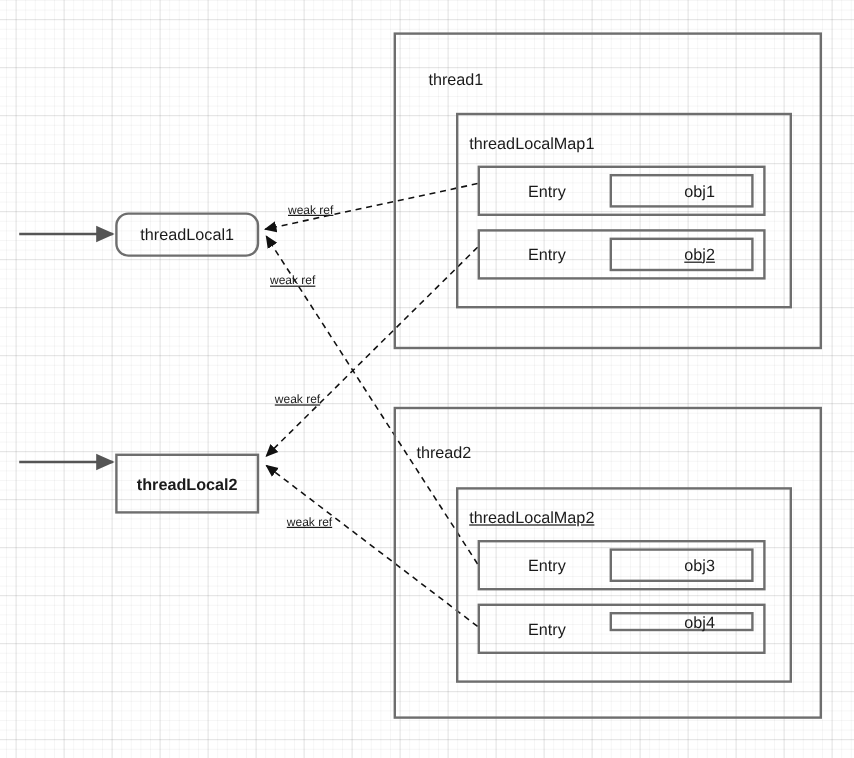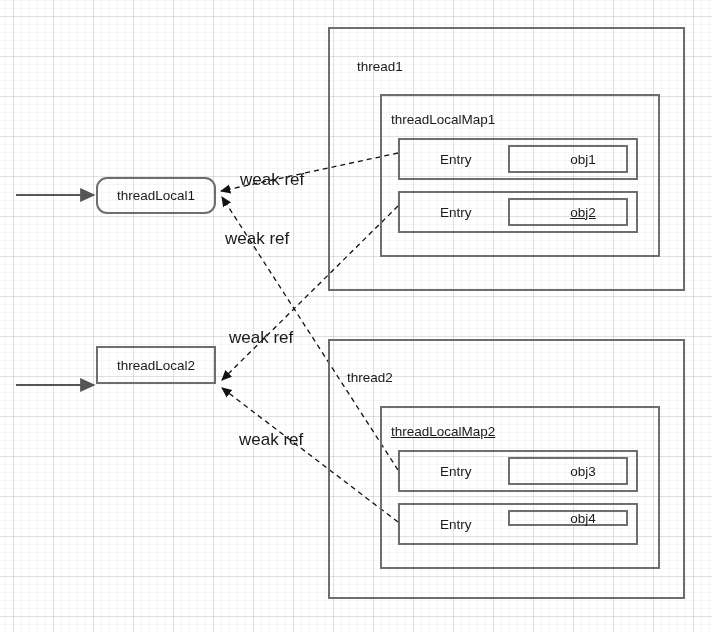--- a/index.html
+++ b/index.html
@@ -86,24 +86,25 @@
     display: flex;
     align-items: center;
     justify-content: center;
     font-size: 13.5px;
     color: #1a1a1a;
     white-space: nowrap;
     padding-left: 30px;
   }
   .edge-label {
     position: absolute;
-    font-size: 17px;
+    font-size: 10px;
     color: #1a1a1a;
     white-space: nowrap;
     background: transparent;
+    text-decoration: underline;
   }
 </style>
 </head>
 <body>
 
 <div id="canvas">
 
   <svg id="edges" viewBox="0 0 712 632" width="712" height="632">
     <defs>
       <marker id="solidArrow" viewBox="0 0 10 10" refX="9" refY="5" markerWidth="7" markerHeight="7" orient="auto-start-reverse">
@@ -123,21 +124,21 @@
 
     <line x1="398" y1="206" x2="222" y2="380" stroke="#111111" stroke-width="1.3" stroke-dasharray="5,4" marker-end="url(#dashArrow)"></line>
 
     <line x1="398" y1="522" x2="222" y2="388" stroke="#111111" stroke-width="1.3" stroke-dasharray="5,4" marker-end="url(#dashArrow)"></line>
   </svg>
 
   <div class="node" style="left:96px; top:177px; width:120px; height:37px;border-radius:11px;">
     <span>threadLocal1</span>
   </div>
 
-  <div class="node" style="left:96px; top:346px; width:120px; height:38px;">
+  <div class="node" style="left:96px; top:378px; width:120px; height:50px;font-weight:bold;">
     <span>threadLocal2</span>
   </div>
 
   <div class="container-box" style="left:328px; top:27px; width:357px; height:264px;"></div>
   <div class="container-label" style="left:357px; top:59px;">thread1</div>
 
   <div class="container-box" style="left:380px; top:94px; width:280px; height:163px;"></div>
   <div class="container-label" style="left:391px; top:112px;">threadLocalMap1</div>
 
   <div class="entry-box" style="left:398px; top:138px; width:240px; height:42px;"></div>

